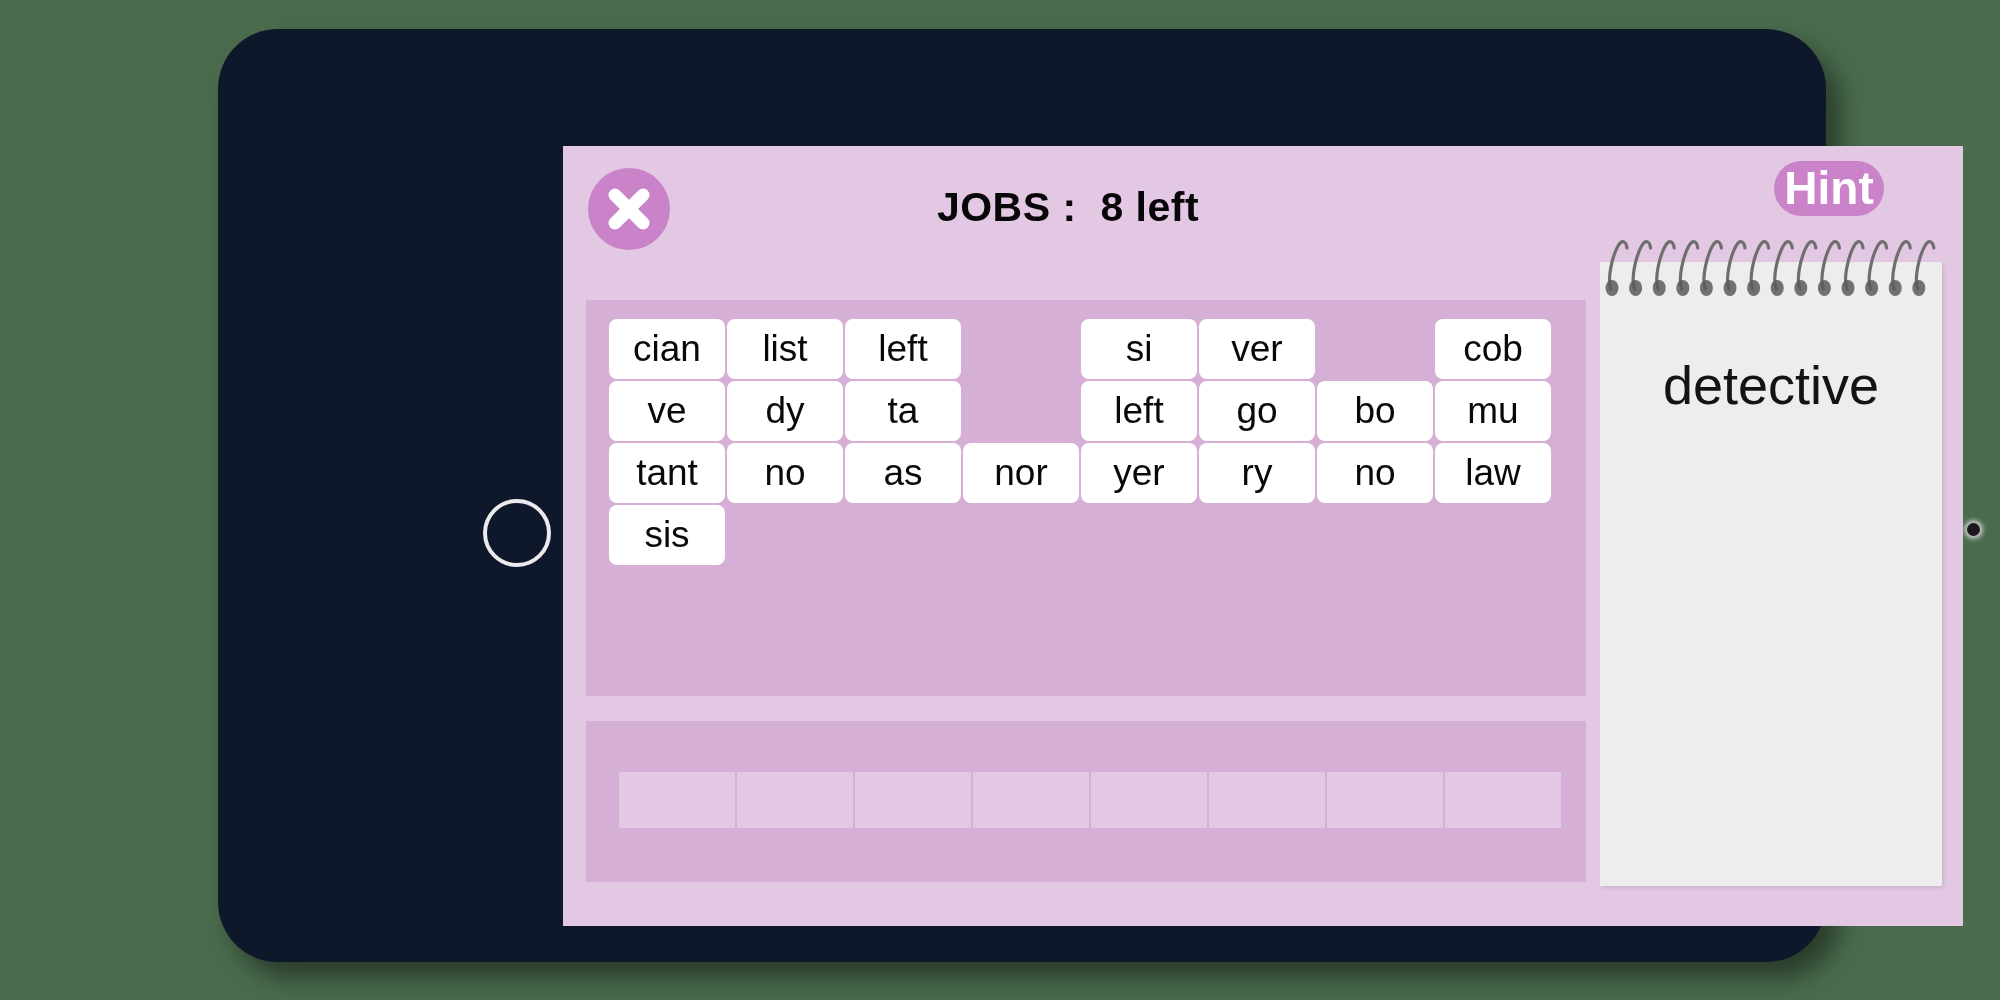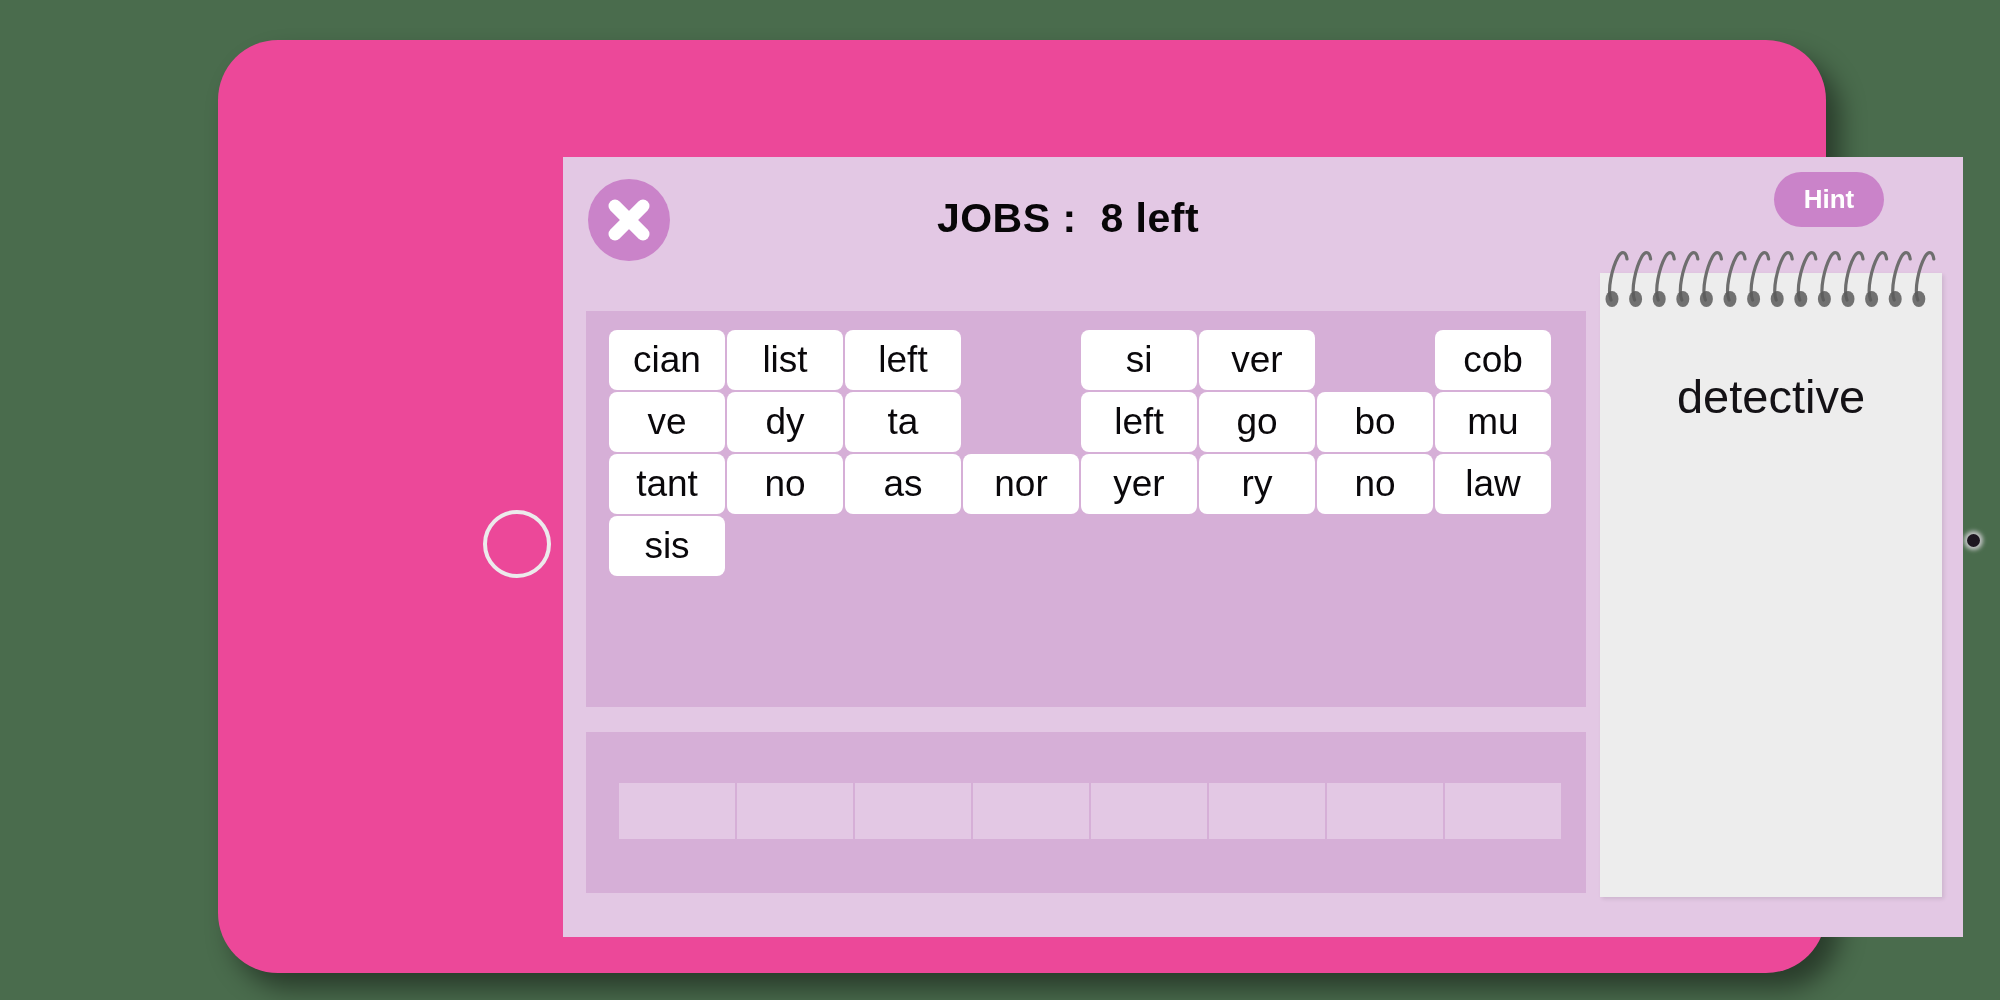--- a/index.html
+++ b/index.html
@@ -13,24 +13,24 @@
   body {
     background: #4a6c4d;
     font-family: "Liberation Sans", sans-serif;
     position: relative;
   }
 
   
   #tablet-device {
     position: absolute;
     left: 218px;
-    top: 40px;
+    top: 29px;
     width: 1608px;
     height: 933px;
-    background: #ec4899;
+    background: #0f172a;
     border-radius: 60px;
     box-shadow: 14px 16px 26px rgba(0,0,0,0.45);
   }
 
   #home-button {
     position: absolute;
     left: 265px;
     top: 470px;
     width: 68px;
     height: 68px;
@@ -104,21 +104,21 @@
     position: absolute;
     left: 1211px;
     top: 15px;
     width: 110px;
     height: 55px;
     border-radius: 28px;
     background: #ca83c9;
     border: none;
     cursor: pointer;
     color: #ffffff;
-    font-size: 26px;
+    font-size: 46px;
     font-weight: bold;
     font-family: "Liberation Sans", sans-serif;
     line-height: 55px;
     text-align: center;
   }
 
   
   #tiles-panel {
     position: absolute;
     left: 23px;
@@ -210,21 +210,21 @@
   }
 
   #notepad-words {
     position: absolute;
     left: 0;
     top: 94px;
     width: 100%;
     text-align: center;
   }
   .notepad-word {
-    font-size: 47px;
+    font-size: 54px;
     color: #141216;
     line-height: 59px;
     font-family: "Liberation Sans", sans-serif;
   }
 </style>
 </head>
 <body>
 
 <div id="tablet-device">
 

